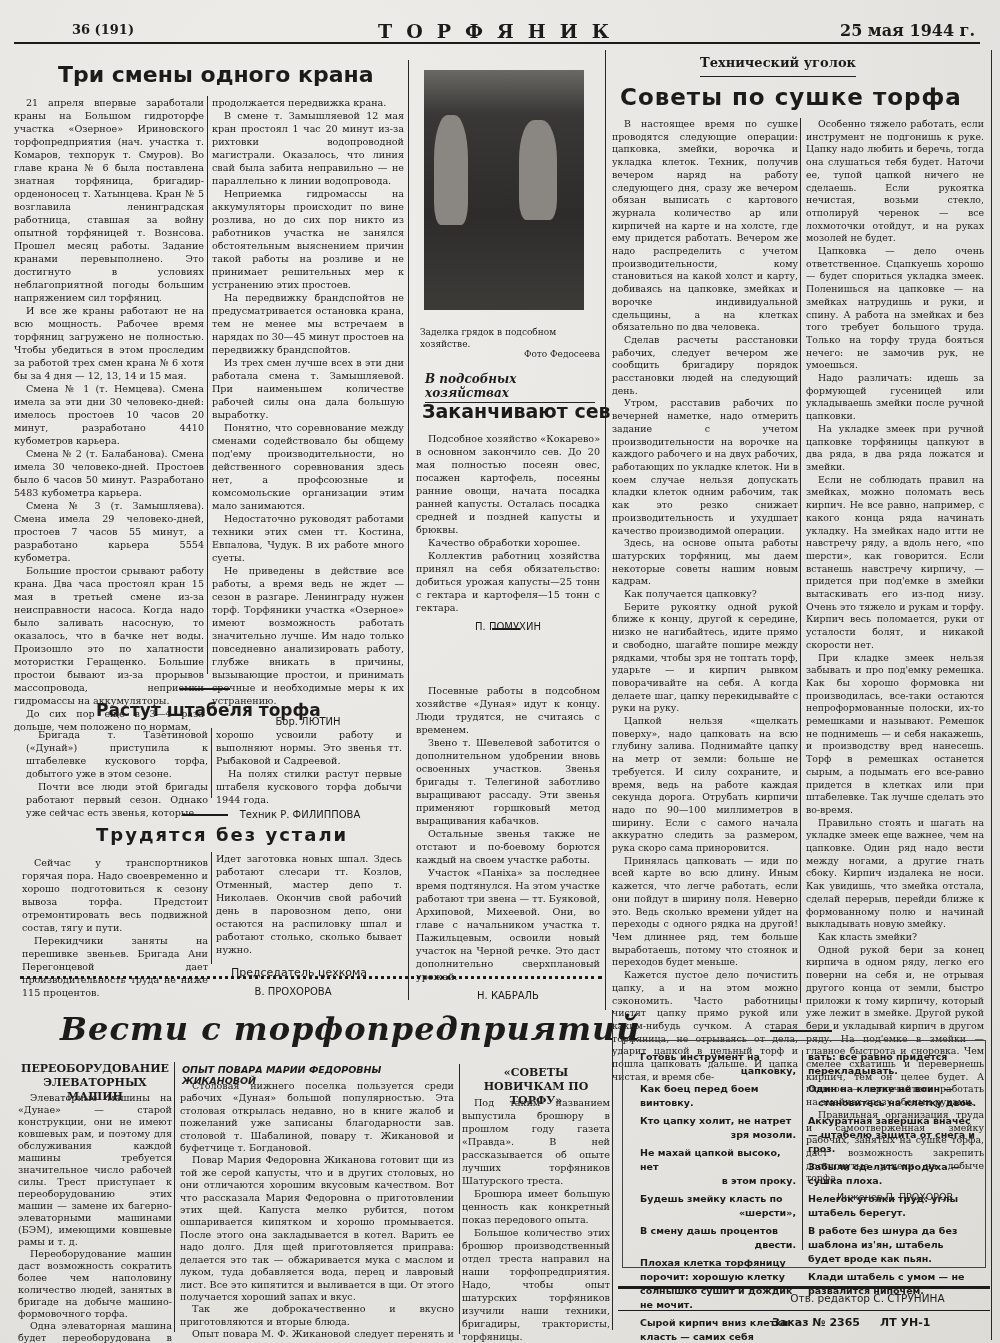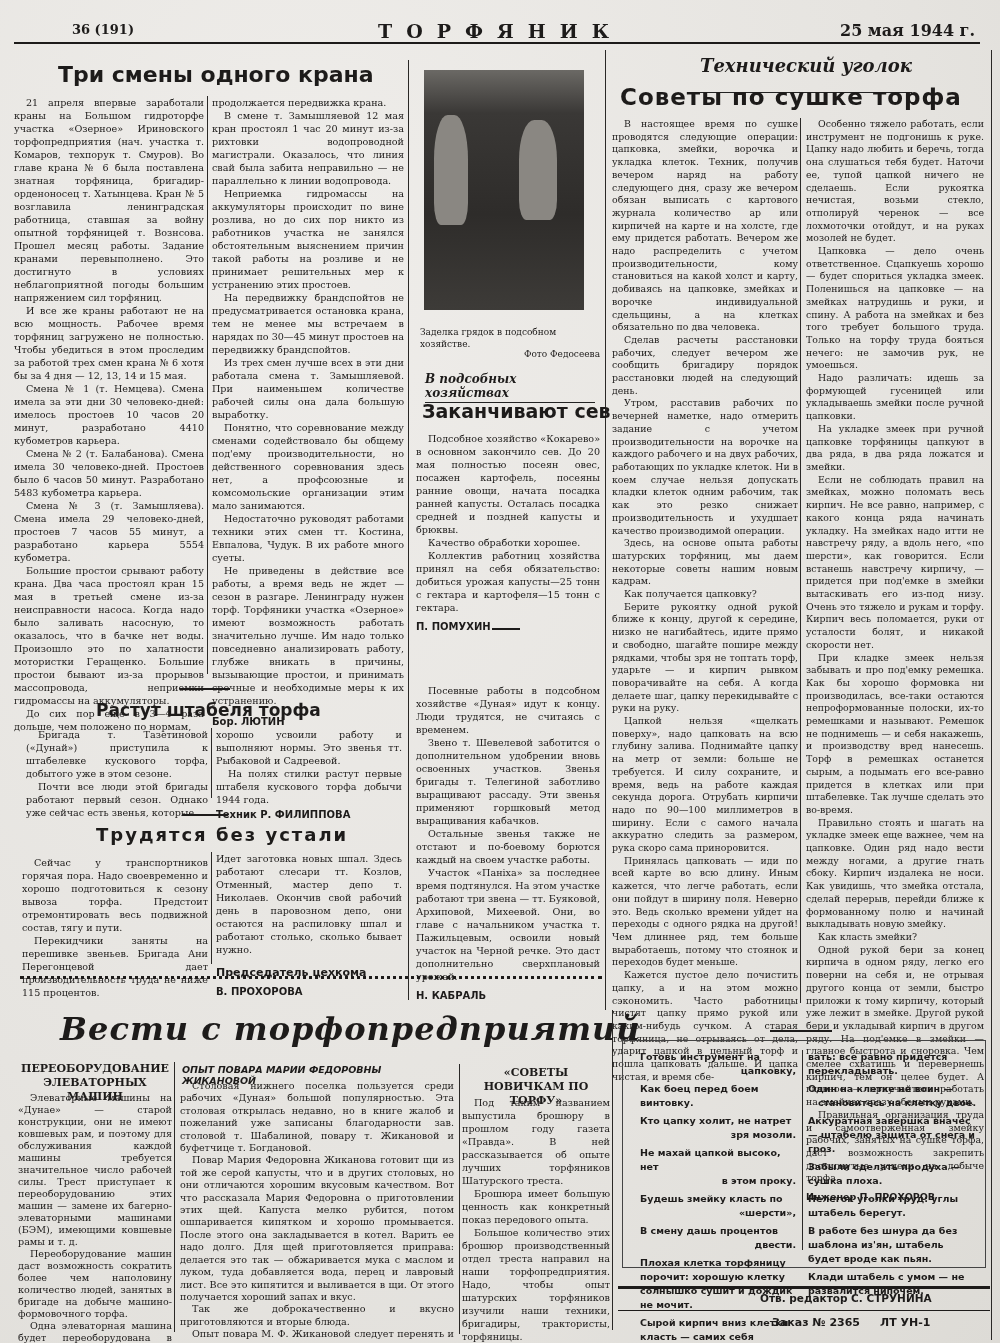--- a/index.html
+++ b/index.html
@@ -10,21 +10,21 @@
   .abs{position:absolute;}
   .masthead-num{left:44px;top:22px;font-size:13px;font-weight:bold;margin-left:28px;}
   .masthead-title{left:378px;top:20px;font-size:19px;font-weight:bold;letter-spacing:14px;}
   .masthead-date{left:840px;top:21px;font-size:16px;font-weight:bold;}
   .rule{position:absolute;background:#1d1b1a;}
   .vrule{position:absolute;width:1px;background:#2a2826;}
   .hd-sans{font-family:"DejaVu Sans","Liberation Sans",sans-serif;font-weight:bold;}
   .col{position:absolute;font-size:9.6px;line-height:13px;text-align:justify;}
   .col p{margin:0;text-indent:12px;}
   .col p.noind{text-indent:0;}
-  .byline{font-family:"DejaVu Sans","Liberation Sans",sans-serif;font-weight:bold;font-size:10px;text-align:left;}
+  .byline{font-family:"DejaVu Sans","Liberation Sans",sans-serif;font-weight:normal;font-size:10px;text-align:center;}
   .photo{position:absolute;left:424px;top:70px;width:160px;height:240px;
         background:linear-gradient(180deg,#6b6965 0%,#3a3836 18%,#2e2c2a 60%,#3d3b38 100%);}
   .photo .figure{position:absolute;background:#8a8782;border-radius:40% 40% 20% 20%;}
   .caption{font-size:9px;line-height:12px;}
   .italic-head{font-style:italic;font-weight:bold;font-size:12px;}
   .script-title{font-family:"DejaVu Serif","Liberation Serif",serif;font-style:italic;font-weight:bold;
                 font-size:32px;letter-spacing:1px;}
   .small-caps{font-weight:bold;font-size:11px;text-align:center;line-height:14px;}
   .verse{font-family:"DejaVu Sans","Liberation Sans",sans-serif;font-weight:bold;font-size:9.5px;line-height:14px;}
   .verse .r{text-align:right;}
@@ -114,21 +114,21 @@
     <p>Перекидчики заняты на перешивке звеньев. Бригада Ани Перегонцевой дает производительность труда не ниже 115 процентов.</p>
   </div>
   <div class="vrule" style="left:211px;top:852px;height:112px;"></div>
   <div class="col" style="left:216px;top:852px;width:186px;">
     <p class="noind">Идет заготовка новых шпал. Здесь работают слесари тт. Козлов, Отменный, мастер депо т. Николаев. Окончив свой рабочий день в паровозном депо, они остаются на распиловку шпал и работают столько, сколько бывает нужно.</p>
     <div class="byline" style="margin-top:10px;font-size:11px;margin-right:20px;">Председатель цехкома</div>
     <div class="byline" style="margin-top:6px;margin-right:32px;">В. ПРОХОРОВА</div>
   </div>
   <div class="dotted" style="left:20px;top:976px;width:582px;"></div>
 
-  <div class="abs" style="left:700px;top:55px;font-family:'DejaVu Serif','Liberation Serif',serif;font-style:italic;font-weight:bold;font-size:18px;border-bottom:1px solid #222;padding-bottom:16px;">Технический уголок</div>
+  <div class="abs" style="left:700px;top:55px;font-family:'DejaVu Serif','Liberation Serif',serif;font-weight:bold;font-size:13px;border-bottom:1px solid #222;padding-bottom:6px;">Технический уголок</div>
   <div class="abs" style="left:620px;top:84px;font-family:'DejaVu Sans','Liberation Sans',sans-serif;font-weight:bold;font-size:23px;letter-spacing:1px;">Советы по сушке торфа</div>
   <div class="col" style="left:612px;top:118px;width:186px;font-size:9.4px;line-height:12.7px;">
     <p>В настоящее время по сушке проводятся следующие операции: цапковка, змейки, ворочка и укладка клеток. Техник, получив вечером наряд на работу следующего дня, сразу же вечером обязан выписать с картового журнала количество ар или кирпичей на карте и на холсте, где ему придется работать. Вечером же надо распределить с учетом производительности, кому становиться на какой холст и карту, добиваясь на цапковке, змейках и ворочке индивидуальной сдельщины, а на клетках обязательно по два человека.</p>
     <p>Сделав расчеты расстановки рабочих, следует вечером же сообщить бригадиру порядок расстановки людей на следующий день.</p>
     <p>Утром, расставив рабочих по вечерней наметке, надо отмерить задание с учетом производительности на ворочке на каждого рабочего и на двух рабочих, работающих по укладке клеток. Ни в коем случае нельзя допускать кладки клеток одним рабочим, так как это резко снижает производительность и ухудшает качество производимой операции.</p>
     <p>Здесь, на основе опыта работы шатурских торфяниц, мы даем некоторые советы нашим новым кадрам.</p>
     <p>Как получается цапковку?</p>
     <p>Берите рукоятку одной рукой ближе к концу, другой к середине, низко не нагибайтесь, идите прямо и свободно, шагайте пошире между рядками, чтобы зря не топтать торф, ударьте — и кирпич рывком поворачивайте на себя. А когда делаете шаг, цапку перекидывайте с руки на руку.</p>
     <p>Цапкой нельзя «щелкать поверху», надо цапковать на всю глубину залива. Поднимайте цапку на метр от земли: больше не требуется. И силу сохраните, и время, ведь на работе каждая секунда дорога. Отрубать кирпичи надо по 90—100 миллиметров в ширину. Если с самого начала аккуратно следить за размером, рука скоро сама приноровится.</p>
     <p>Принялась цапковать — иди по всей карте во всю длину. Иным кажется, что легче работать, если они пойдут в ширину поля. Неверно это. Ведь сколько времени уйдет на переходы с одного рядка на другой! Чем длиннее ряд, тем больше выработаешь, потому что стоянок и переходов будет меньше.</p>

